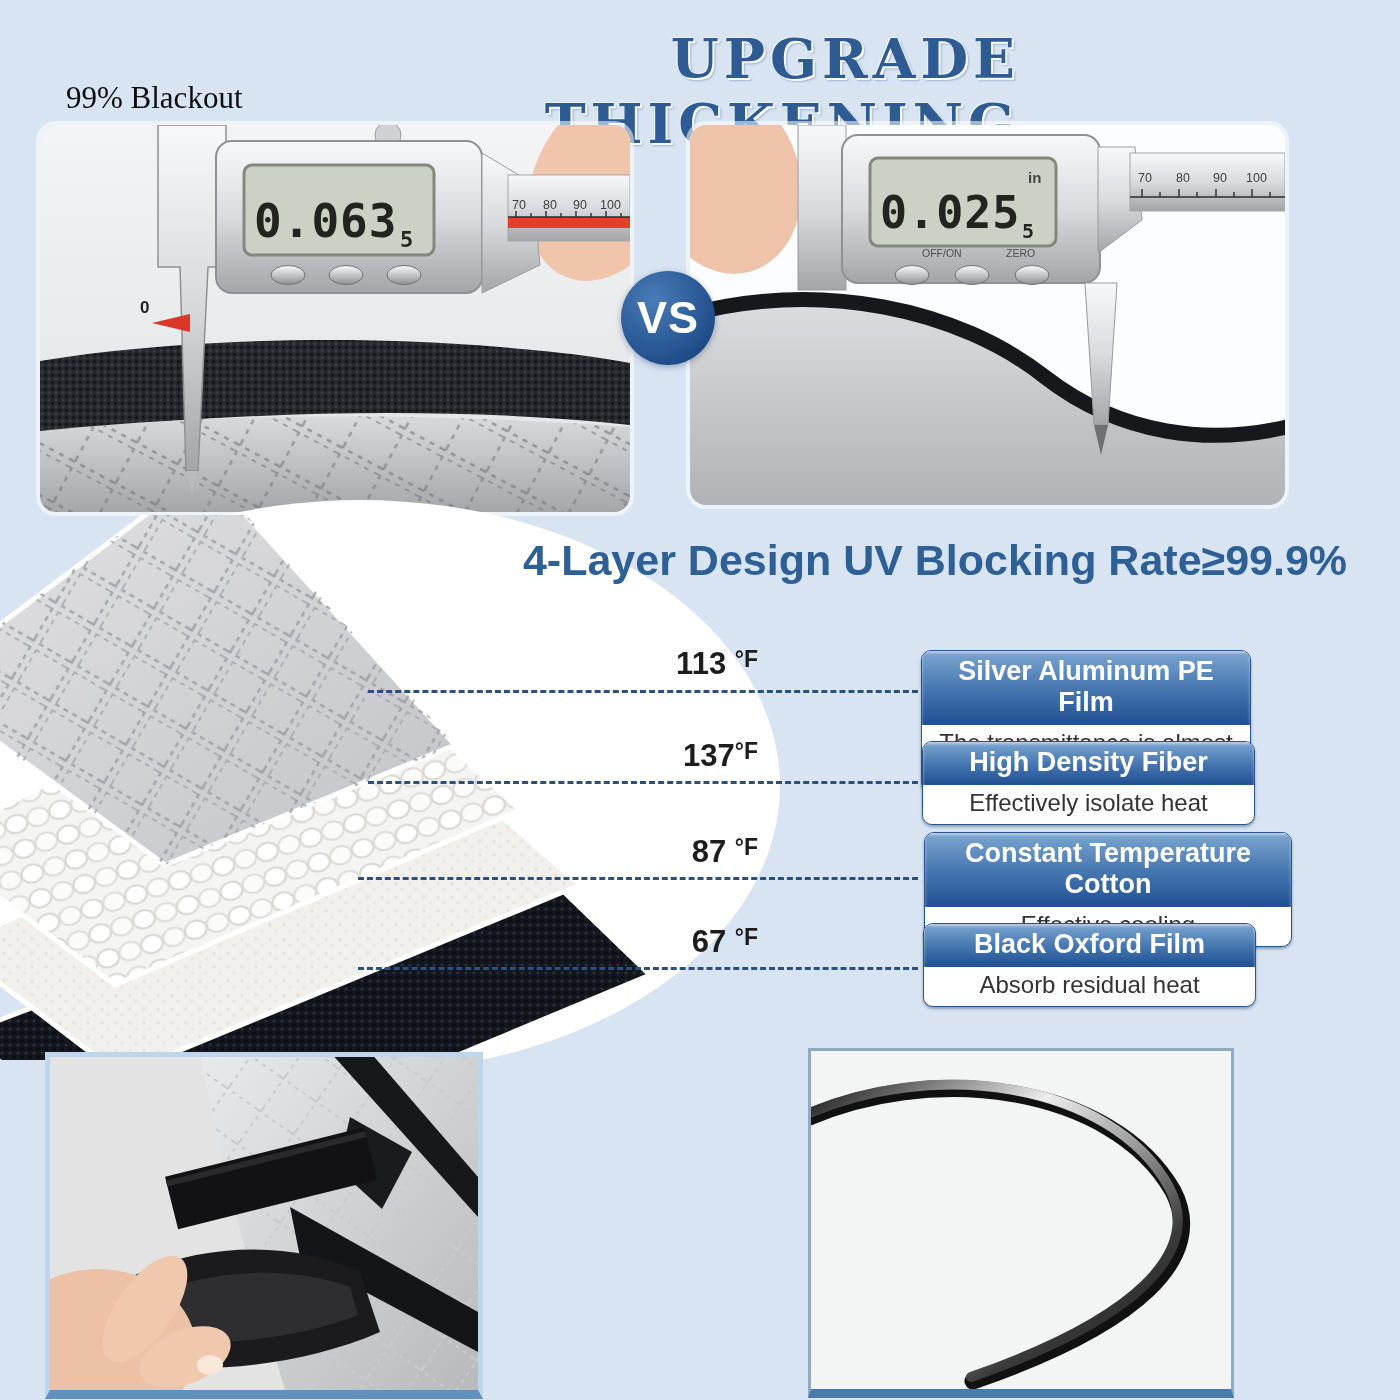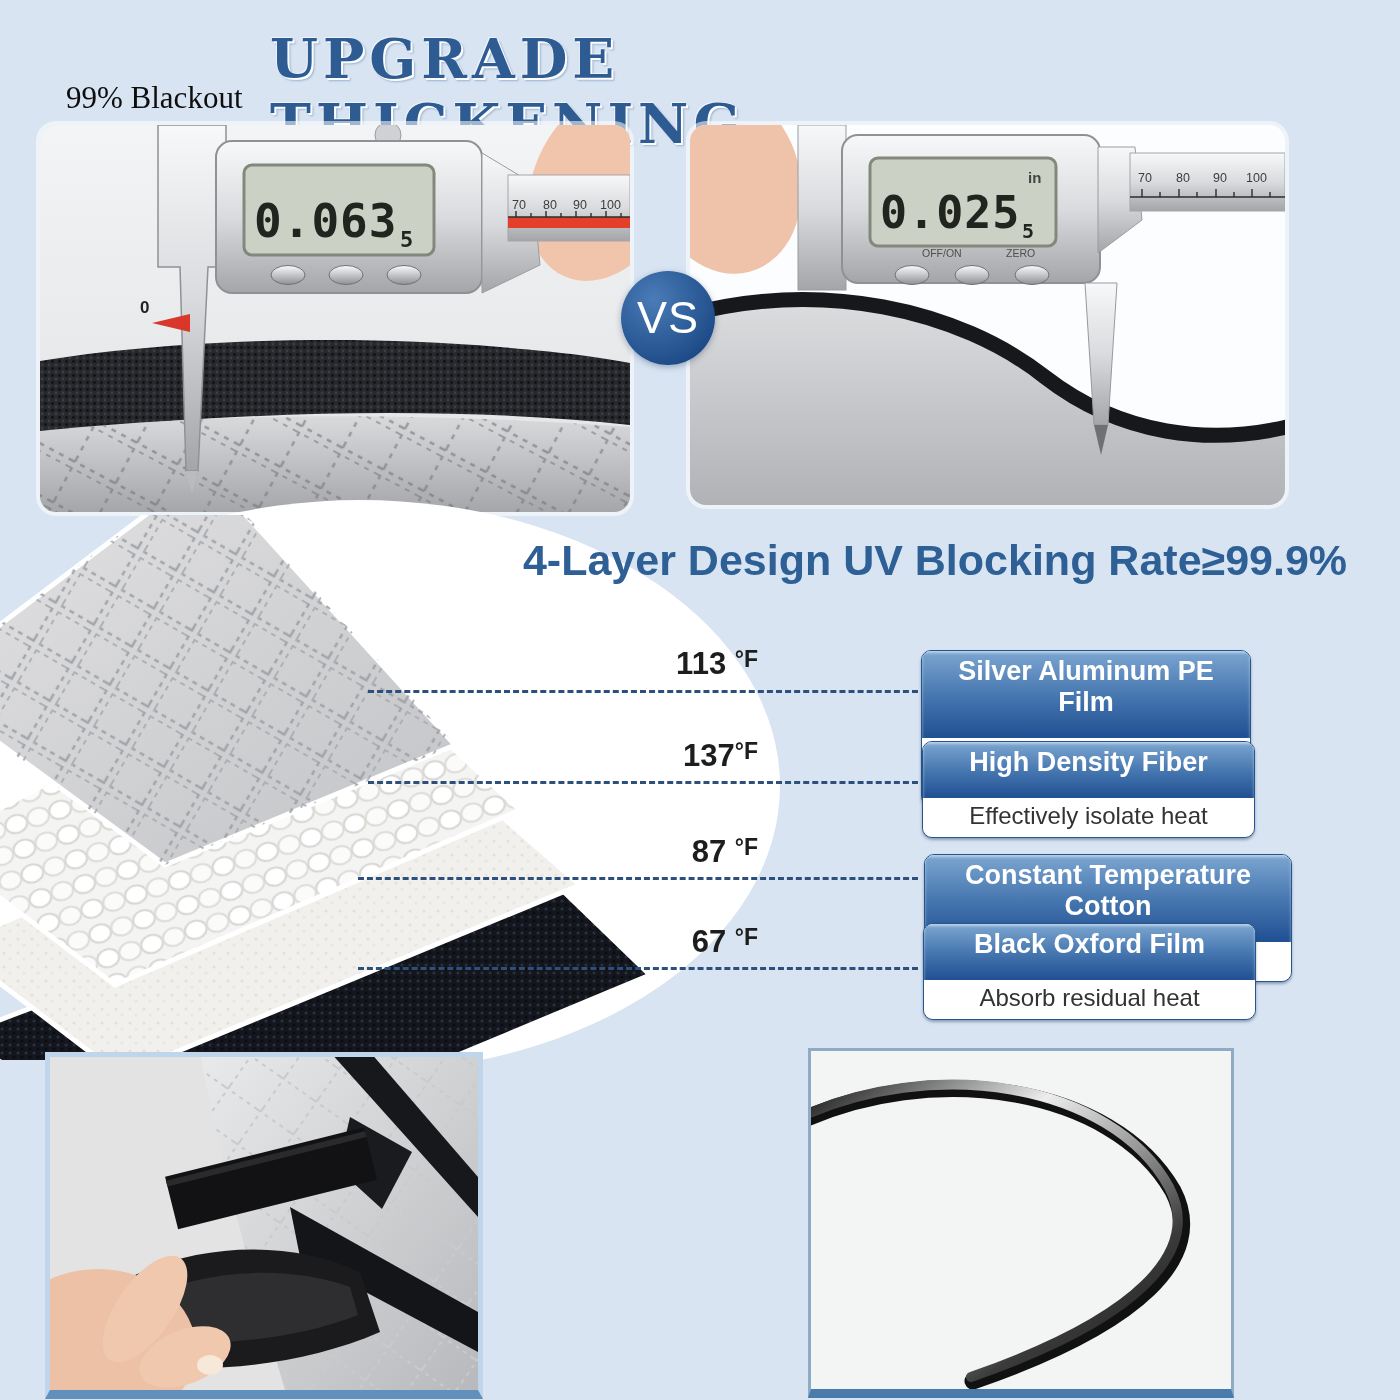--- a/index.html
+++ b/index.html
@@ -3,39 +3,39 @@
 <meta charset="utf-8">
 <style>
   html,body{margin:0;padding:0;}
   body{
     width:1400px;height:1400px;position:relative;overflow:hidden;
     background:#d8e4f2;
     font-family:"Liberation Sans", sans-serif;
   }
   
   .page-title{
-    position:absolute;left:270px;top:26px;width:750px;text-align:left;
+    position:absolute;left:270px;top:26px;width:750px;text-align:right;
     font-family:"DejaVu Serif", serif;font-weight:bold;font-size:55px;letter-spacing:5px;
     color:#2e5b92;
     text-shadow:2px 2px 0 rgba(255,255,255,.95), -1px -1px 0 rgba(255,255,255,.55), 3px 3px 2px rgba(46,91,146,.35);
   }
   .blackout-note{
     position:absolute;left:66px;top:80px;
     font-family:"Liberation Serif", serif;font-size:31px;color:#0e0e0e;
   }
   
   .photo{position:absolute;border-radius:16px;overflow:hidden;box-shadow:0 0 0 4px rgba(255,255,255,.55);}
   .photo.left{left:40px;top:125px;width:590px;height:387px;}
   .photo.right{left:690px;top:125px;width:595px;height:380px;}
   .photo svg{display:block;}
   .vs-badge{
     position:absolute;left:621px;top:271px;width:94px;height:94px;border-radius:50%;
     background:radial-gradient(circle at 35% 30%, #4a7cb7, #1c4a86 78%);
     display:flex;align-items:center;justify-content:center;
-    color:#fff;font-size:45px;font-weight:normal;letter-spacing:1px;z-index:6;
+    color:#fff;font-size:45px;font-weight:bold;letter-spacing:1px;z-index:6;
     box-shadow:0 2px 6px rgba(20,50,90,.35);
   }
   
   .white-blob{position:absolute;left:-60px;top:500px;width:840px;height:572px;background:#fff;border-radius:50%;z-index:1;}
   .layers-svg{position:absolute;left:0;top:515px;width:680px;height:545px;z-index:2;}
   .section-heading{
     position:absolute;left:520px;top:536px;width:830px;text-align:center;z-index:3;
     font-size:43px;font-weight:bold;color:#2e6096;letter-spacing:0px;
   }
   .temp{position:absolute;width:170px;text-align:right;color:#1d1d1d;font-weight:bold;font-size:31px;z-index:3;}
@@ -46,26 +46,26 @@
   .d2{left:368px;top:781px;width:550px;}
   .d3{left:358px;top:877px;width:560px;}
   .d4{left:358px;top:967px;width:560px;}
   .info-box{
     position:absolute;border-radius:10px;overflow:hidden;background:#fff;z-index:3;
     border:1px solid #27558e;box-shadow:0 2px 3px rgba(25,55,95,.4);
   }
   .info-box .hd{
     background:linear-gradient(180deg,#7ca6d1 0%,#4a7ab2 48%,#1f4f92 100%);
     box-shadow:inset 0 2px 3px rgba(255,255,255,.5);
-    color:#fff;font-weight:bold;font-size:27px;text-align:center;padding:5px 6px 20px;
+    color:#fff;font-weight:bold;font-size:27px;text-align:center;padding:5px 6px 7px;
   }
   .info-box .bd{color:#333;font-size:24px;text-align:center;padding:4px 6px 7px;background:#fff;border-radius:10px;}
   .b1{left:921px;top:650px;width:328px;}
   .b2{left:922px;top:741px;width:331px;}
-  .b3{left:924px;top:832px;width:366px;margin-top:22px;}
+  .b3{left:924px;top:832px;width:366px;}
   .b4{left:923px;top:923px;width:331px;}
   
   .bphoto{position:absolute;overflow:hidden;z-index:4;background:#f3f5f4;}
   .bphoto.bl{left:45px;top:1052px;width:428px;height:333px;border:5px solid #bed5ec;border-bottom:9px solid #6290bd;}
   .bphoto.br{left:808px;top:1048px;width:420px;height:338px;border:3px solid #8fabc4;border-bottom:9px solid #4a7cab;}
   .lcd-txt{font-family:"DejaVu Sans Mono", monospace;font-weight:bold;fill:#22251f;}
   .tick-txt{font-family:"Liberation Sans", sans-serif;fill:#3c3c3c;}
 </style>
 </head>
 <body>

